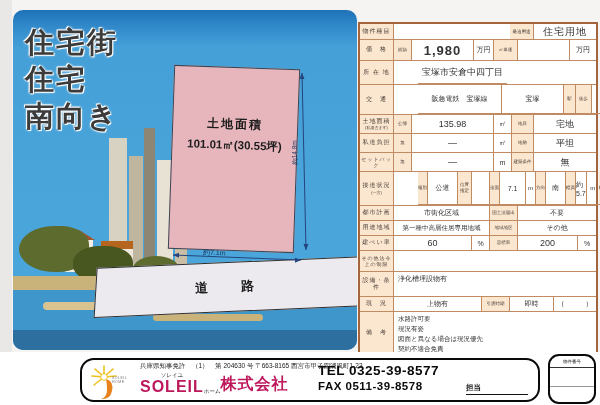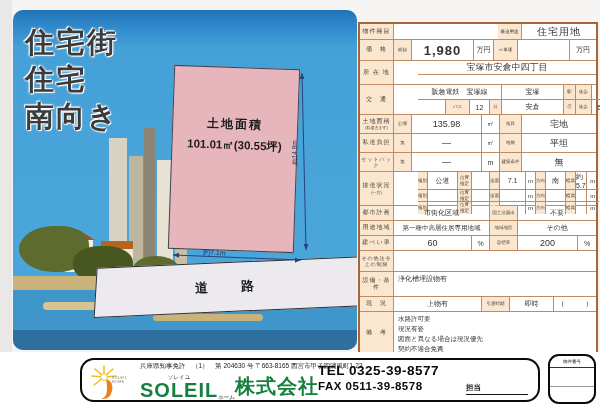--- a/index.html
+++ b/index.html
@@ -35,45 +35,45 @@
   .tr { display:flex; border-bottom:1px solid var(--bd); align-items:stretch; }
   .tr:last-child { border-bottom:none; }
   .lb { background:var(--lab); border-right:1px solid var(--bd); font-size:6px; color:#4a4038;
         display:flex; flex-direction:column; align-items:center; justify-content:center;
         text-align:center; line-height:1.25; letter-spacing:1px; flex:0 0 auto; }
   .lbt { font-size:4.5px; letter-spacing:0; }
   .td { border-right:1px solid var(--bd); display:flex; align-items:center; justify-content:center;
         font-size:8px; flex:0 0 auto; overflow:hidden; }
   .td:last-child, .lb:last-child { border-right:none; }
   .grow { flex:1 1 auto; }
-  .col { display:flex; flex-direction:column; flex:1 1 auto;padding-left:24px; }
+  .col { display:flex; flex-direction:row; flex:1 1 auto;padding-left:24px; }
   .subrow { display:flex; flex:1 1 0; border-bottom:1px solid var(--bd); align-items:stretch; }
   .subrow:last-child { border-bottom:none; }
   .note { font-size:4px; letter-spacing:0; }
   .big { font-size:13px; font-weight:bold; letter-spacing:1px; }
   .f11 { font-size:11px; letter-spacing:2px;margin-top:47px; }
   .f10 { font-size:10px; letter-spacing:1px; }
   .f9 { font-size:9px; }
   .f7 { font-size:7px; }
   .left-al { justify-content:flex-start; padding:2px 4px; align-items:flex-start; }
   .w10{width:10px}.w12{width:12px}.w14{width:14px}.w16{width:16px}.w18{width:18px}
   .w20{width:20px}.w22{width:22px}.w24{width:24px}.w26{width:26px}.w28{width:28px}
   .w30{width:30px}.w34{width:34px}.w44{width:44px}.w62{width:62px}
-  .w74{width:74px}.w78{width:78px}.w84{width:84px}.w88{width:88px}.w96{width:96px}
+  .w74{width:62px}.w78{width:78px}.w84{width:84px}.w88{width:88px}.w96{width:96px}
   .memo { font-size:6.5px; line-height:1.55; }
 
   
   .footer { position:absolute; left:0; top:352px; width:600px; height:53px; background:#fff; }
   .agent-box { position:absolute; left:80px; top:6px; width:460px; height:44px;
                border:2.5px solid #0a0a0a; border-radius:14px; background:#fff; }
   .license { position:absolute; left:58px; top:2px; font-size:6.5px; color:#222; white-space:nowrap; }
   .company { position:absolute; left:58px; top:13px; display:flex; align-items:flex-end; }
   .ruby-g { display:flex; flex-direction:column; align-items:center; line-height:1; }
   .ruby-g .rb { font-size:5.5px; color:#222; }
-  .ruby-g .rt, .comp3 { font-size:20px; font-weight:bold; color:#15803d; letter-spacing:1px;
+  .ruby-g .rt, .comp3 { font-size:16px; font-weight:bold; color:#be185d; letter-spacing:1px;
                         font-family:"Liberation Sans","DejaVu Sans",sans-serif; }
   .telfax { position:absolute; left:236px; top:3px; line-height:1.2; color:#0a0a0a; }
   .tel-line { font-size:13.5px; font-weight:bold; letter-spacing:.5px; }
   .fax-line { font-size:11.5px; font-weight:bold; letter-spacing:.5px; margin-top:1px; }
   .staff { position:absolute; right:10px; bottom:5px; width:62px; border-bottom:1.2px solid #111;
            font-size:7.5px; font-weight:bold; color:#111; padding-bottom:1px; }
   .logo { position:absolute; left:6px; top:3px; width:50px; height:38px; }
   .stamp-box { position:absolute; left:548px; top:2px; width:48px; height:50px;
                border:2.5px solid #0a0a0a; border-radius:11px; background:#fff; overflow:hidden; }
   .stamp-hd { height:12px; border-bottom:1px solid #333; font-size:4.5px; display:flex;

